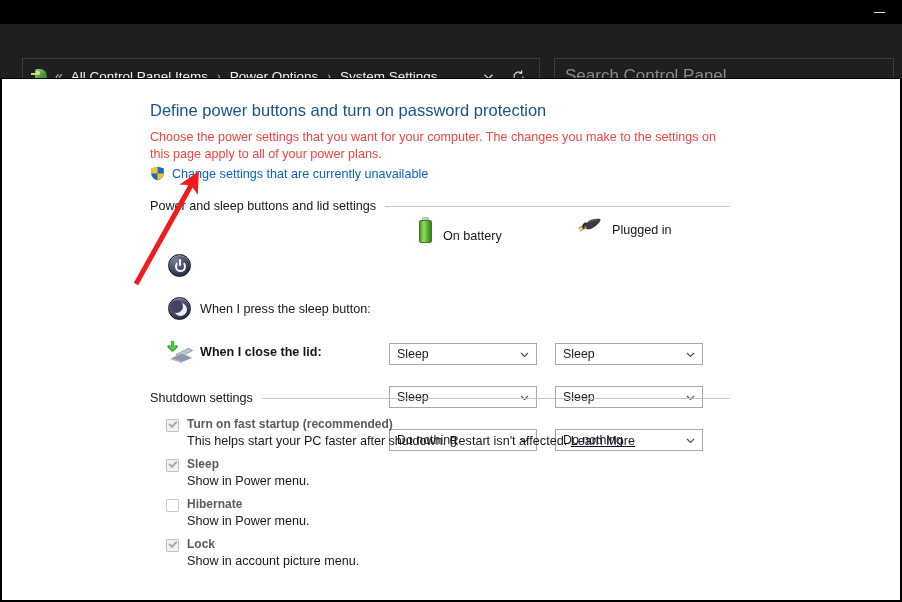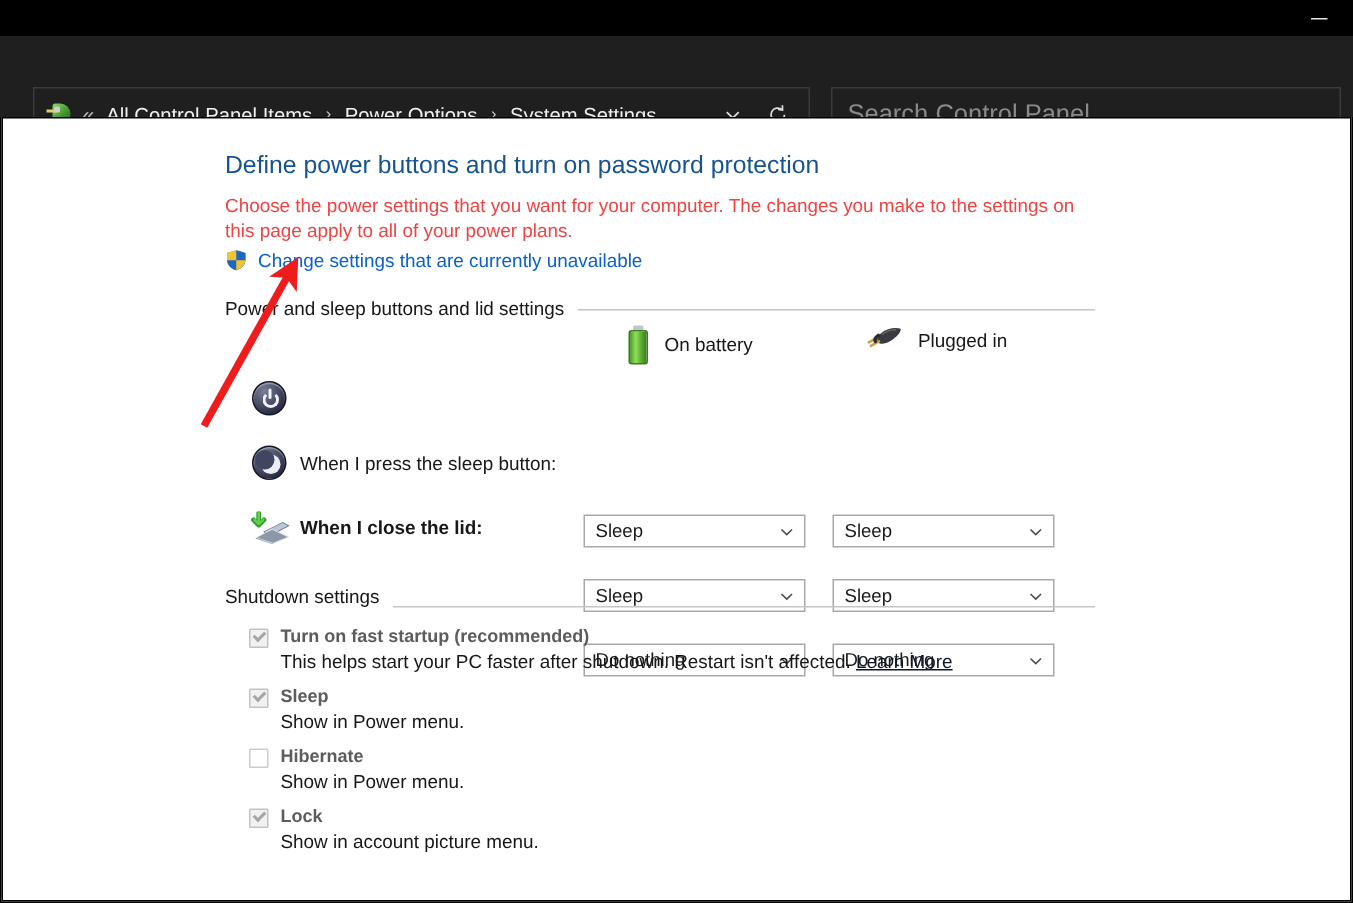--- a/index.html
+++ b/index.html
@@ -202,27 +202,27 @@
     white-space: nowrap;
     flex: 0 0 auto;
   }
   .section .sec-rule {
     flex: 1 1 auto;
     height: 1px;
     background: #c6c6c6;
     margin-left: 9px;
   }
   #sec-power { top: 120px; }
-  #sec-shutdown { top: 312px; align-items: flex-end; }
+  #sec-shutdown { top: 312px; }
 
   
   .colhead {
     position: absolute;
     display: flex;
-    align-items: center;
+    align-items: flex-end;
     gap: 10px;
   }
   #col-battery { left: 416px; top: 138px; }
   #col-plugged { left: 574px; top: 138px; }
   .colhead .colname {
     color: #171717;
     font-size: 12.6px;
     white-space: nowrap;
   }
 

